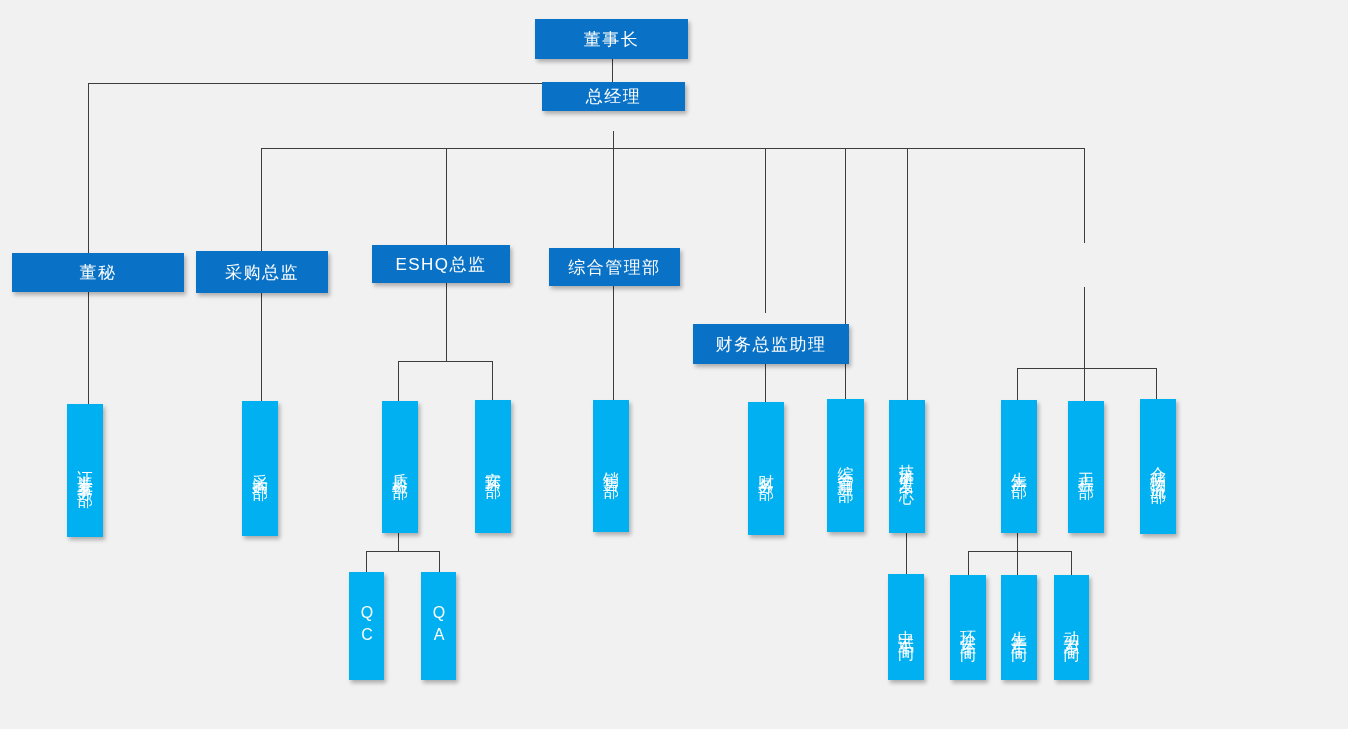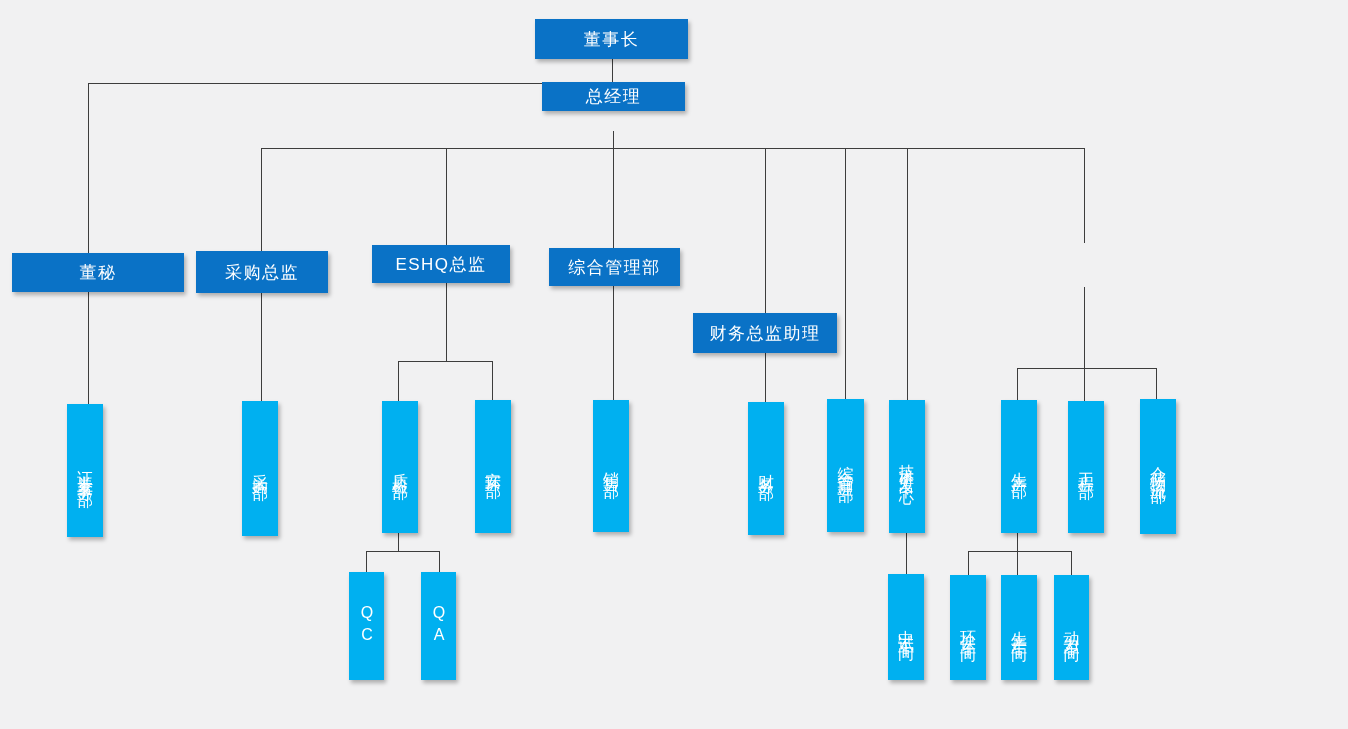--- a/index.html
+++ b/index.html
@@ -85,21 +85,21 @@
   </div>
   <div class="hbox" style="left:196px;top:251px;width:132px;height:42px">
     <span>采购总监</span>
   </div>
   <div class="hbox" style="left:372px;top:245px;width:138px;height:38px">
     <span>ESHQ总监</span>
   </div>
   <div class="hbox" style="left:549px;top:248px;width:131px;height:38px">
     <span>综合管理部</span>
   </div>
-  <div class="hbox" style="left:693px;top:313px;width:144px;height:40px">
+  <div class="hbox" style="left:693px;top:324px;width:156px;height:40px">
     <span>财务总监助理</span>
   </div>
 
   <div class="vbox" style="left:67px;top:404px;width:36px;height:133px">
     <span>证券事务部</span>
   </div>
   <div class="vbox" style="left:242px;top:401px;width:36px;height:135px">
     <span>采购部</span>
   </div>
   <div class="vbox" style="left:382px;top:401px;width:36px;height:132px">

